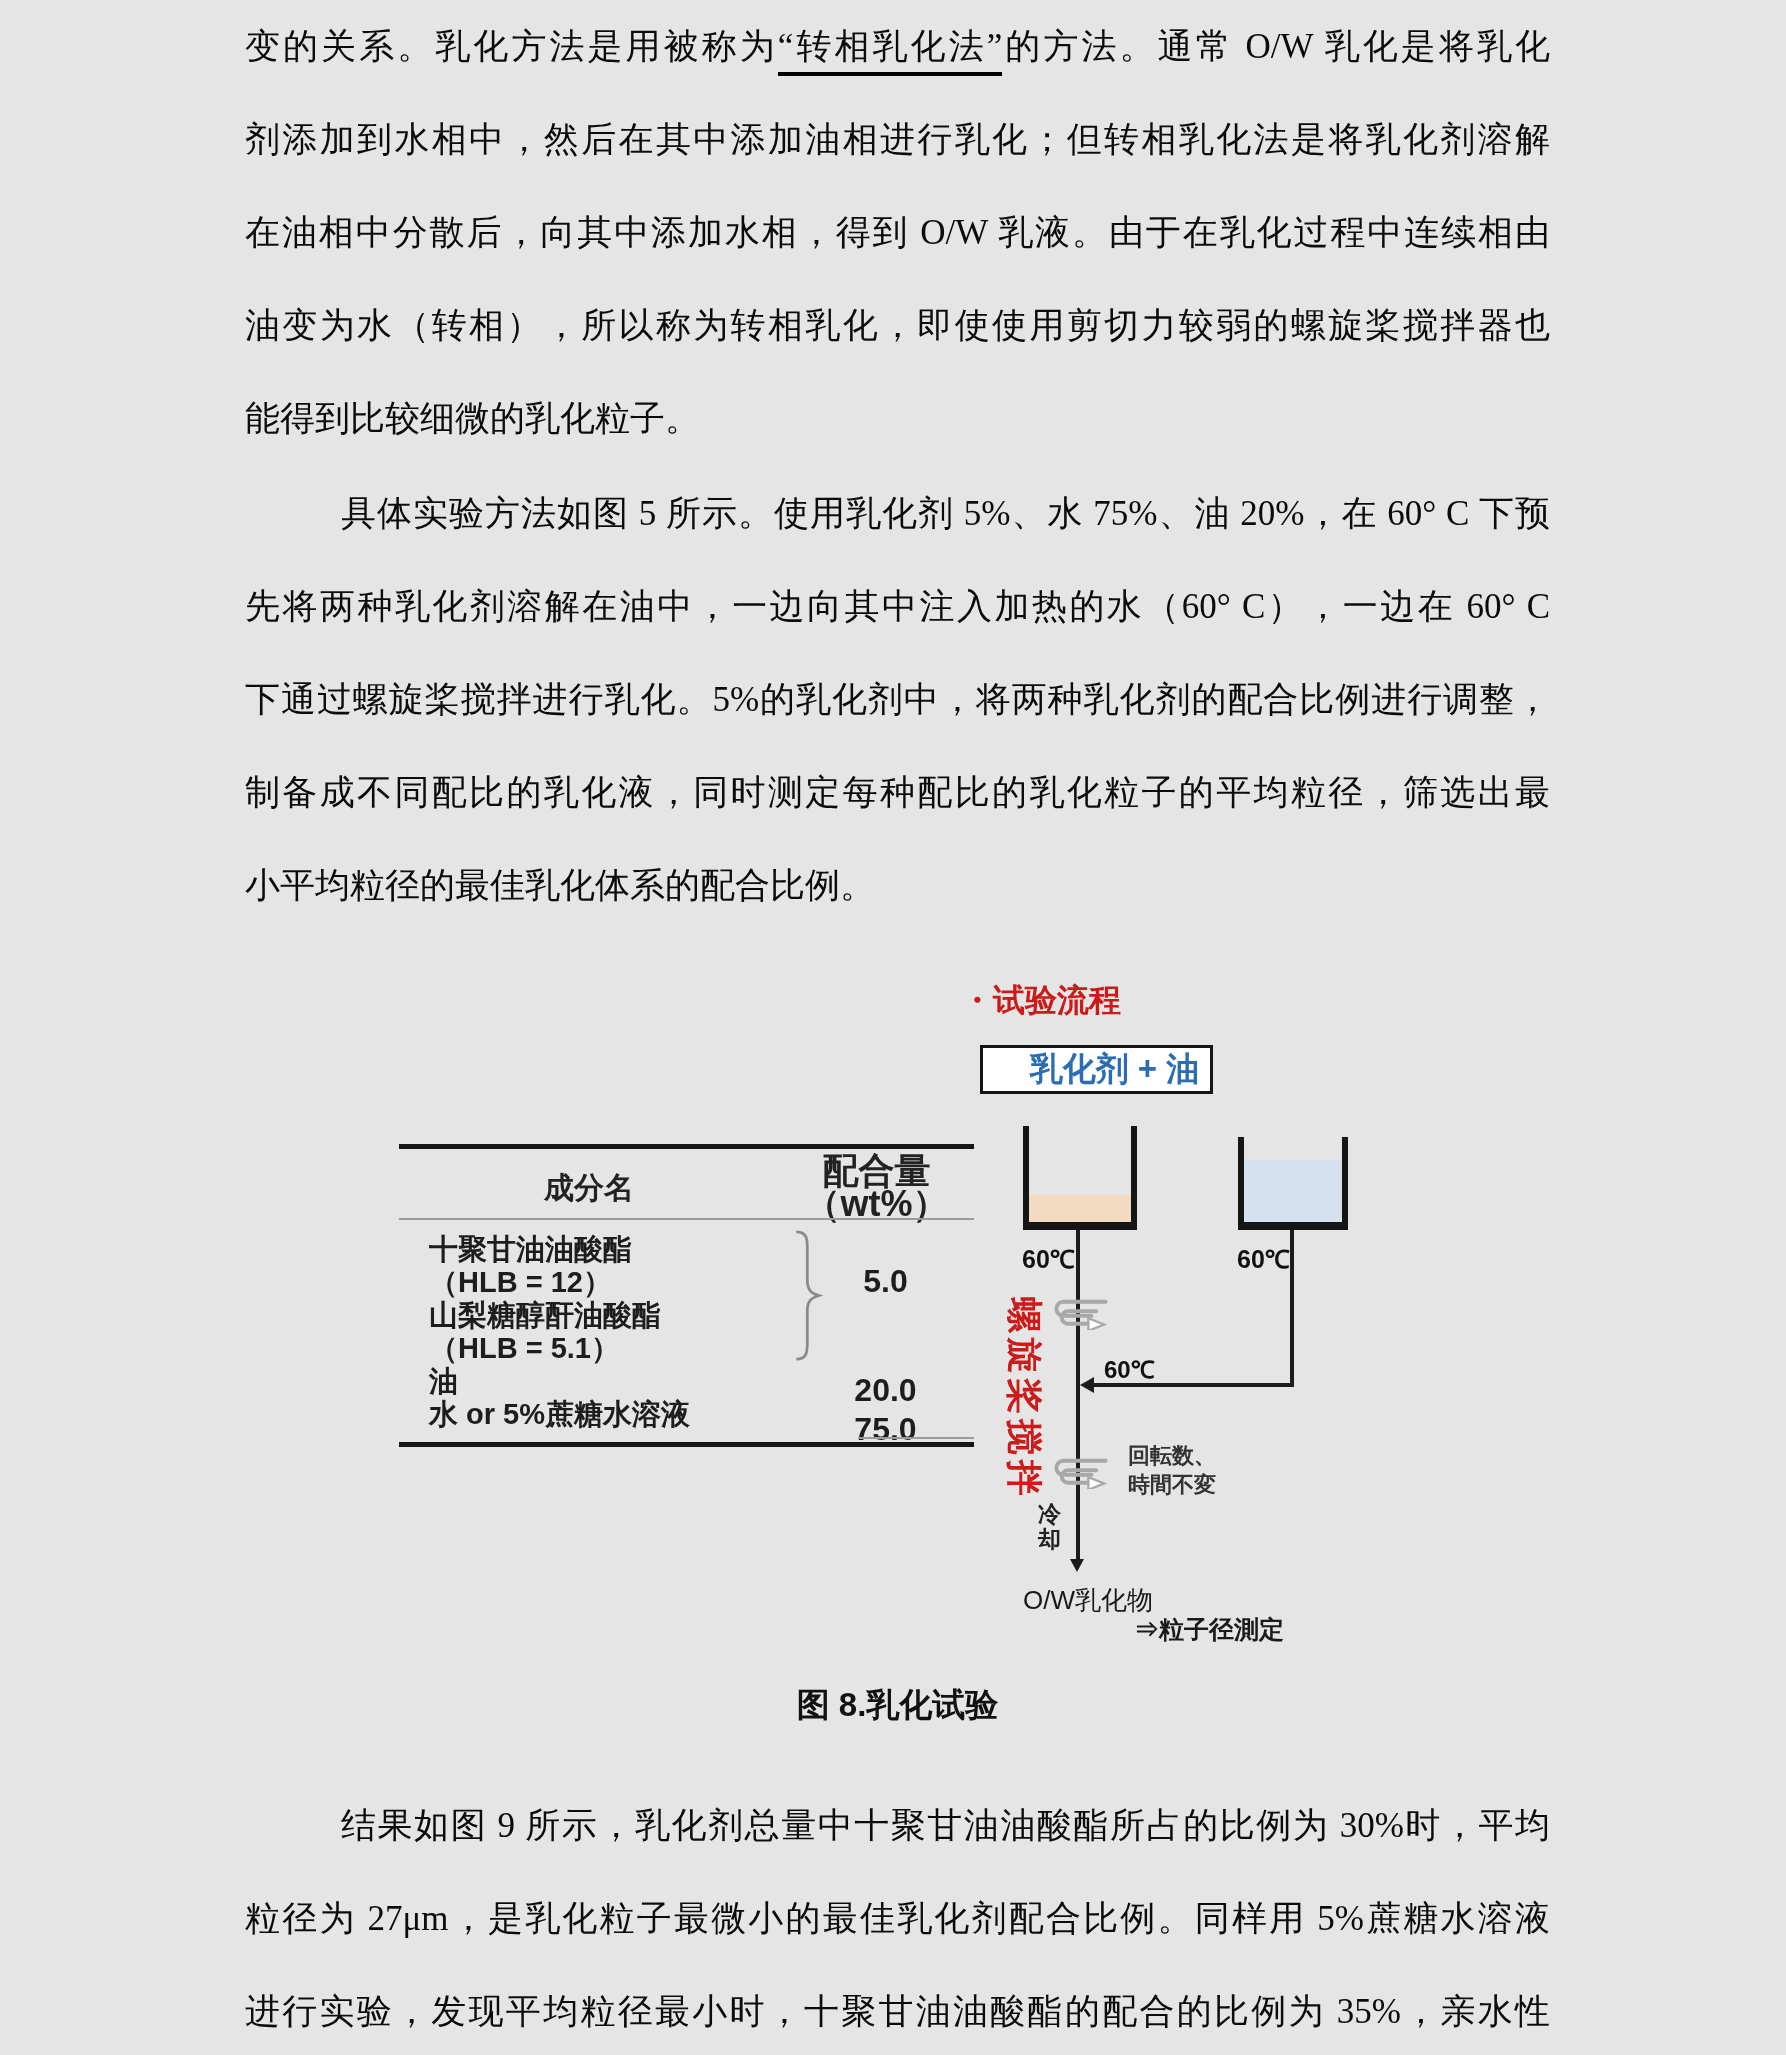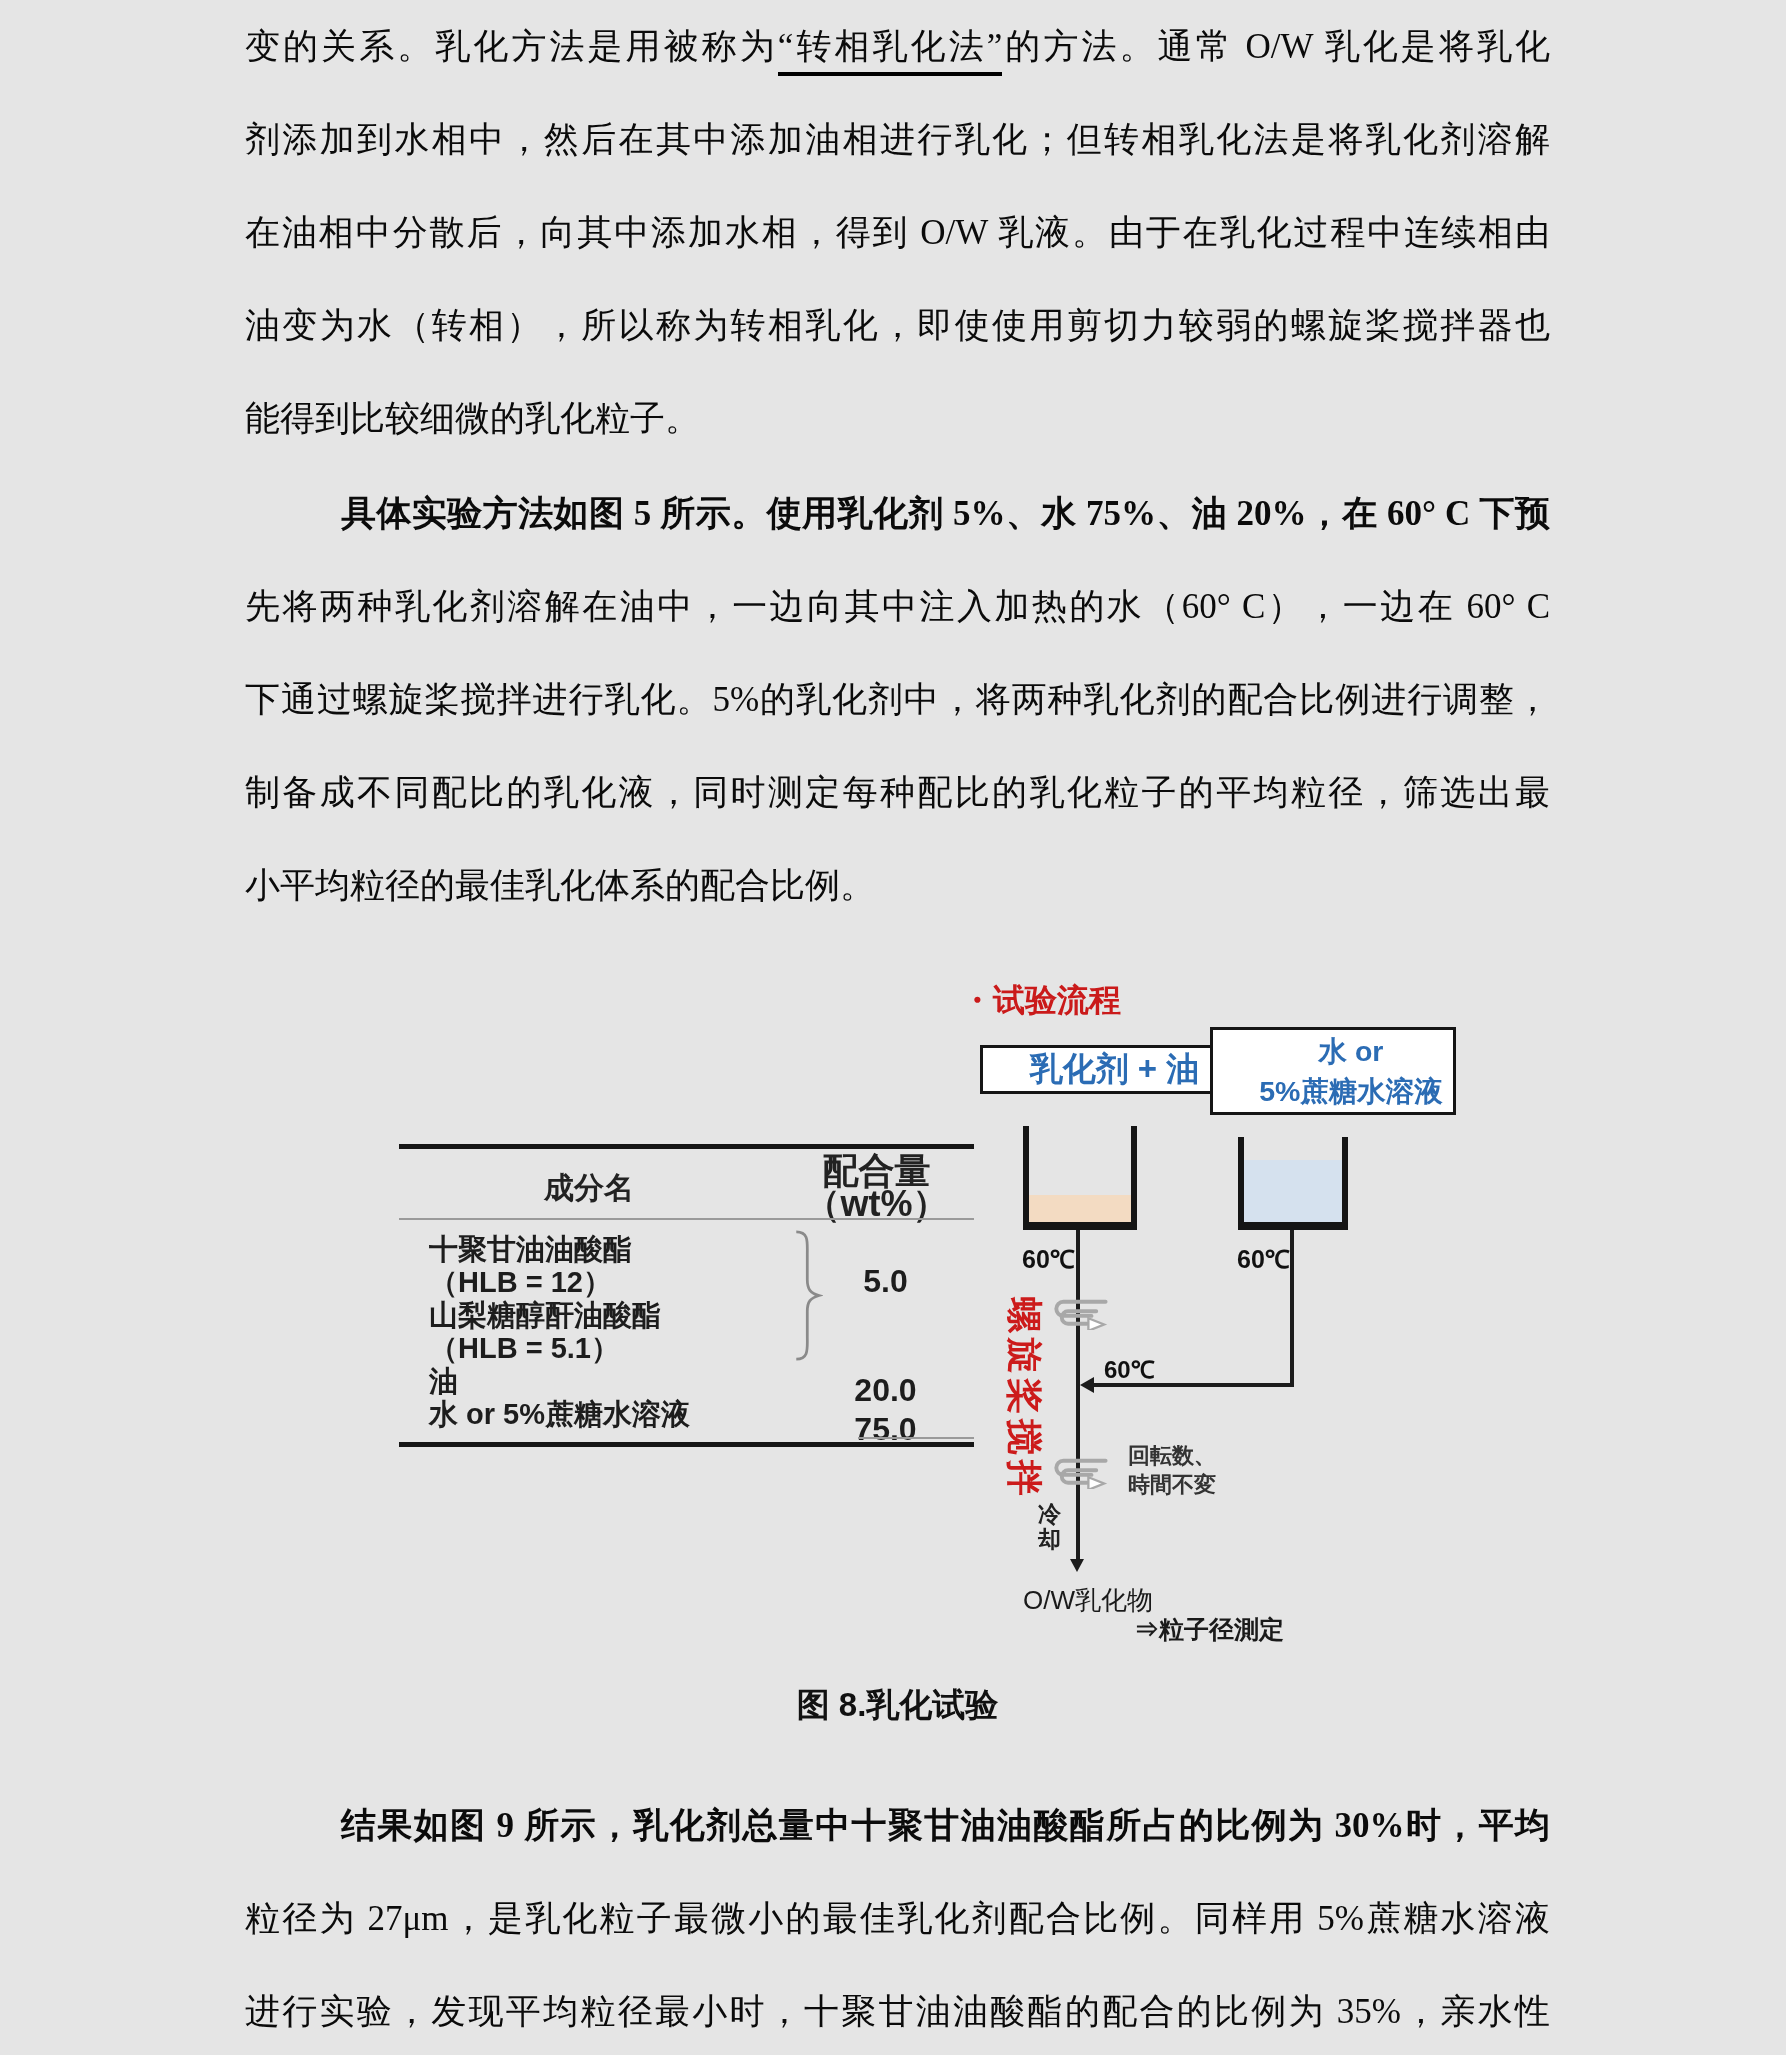--- a/index.html
+++ b/index.html
@@ -4,21 +4,21 @@
 <style>
   html,body{margin:0;padding:0;background:#ffffff;}
   .page{position:relative;width:1786px;height:2056px;background:#e5e5e5;overflow:hidden;
         font-family:"Liberation Serif",serif;color:#0b0b0b;}
 
   
   .para{position:absolute;left:245px;width:1305px;font-size:35px;line-height:93px;
         color:#0b0b0b;letter-spacing:0px;}
   .bline{text-align:justify;text-align-last:justify;}
   .bline.short{text-align:left;text-align-last:left;}
-  .bline.indent{text-indent:96px;font-weight:bold;}
+  .bline.indent{text-indent:96px;}
   .useg{border-bottom:4px solid #000;padding-bottom:5.5px;}
 
   
   .fig-sans{font-family:"Liberation Sans",sans-serif;}
   .flow-label{position:absolute;left:961px;top:979px;font-size:32px;font-weight:bold;
               color:#ca1a1a;white-space:nowrap;}
   .blue-box{position:absolute;border:3.2px solid #151515;display:flex;flex-direction:column;
             align-items:center;justify-content:center;color:#2b6cb4;font-weight:bold;
             background:#fff;text-align:center;padding-left:36px;}
   .box-oil{left:980px;top:1045px;width:191px;height:43px;font-size:33px;}
@@ -92,24 +92,20 @@
     <div class="bline">制备成不同配比的乳化液，同时测定每种配比的乳化粒子的平均粒径，筛选出最</div>
     <div class="bline short">小平均粒径的最佳乳化体系的配合比例。</div>
   </div>
 
   <div class="flow-label fig-sans">・试验流程</div>
 
   <div class="blue-box box-oil fig-sans">
     <span>乳化剂 + 油</span>
   </div>
 
-  <div class="blue-box box-water fig-sans">
-    <span>水 or</span>
-    <span>5%蔗糖水溶液</span>
-  </div>
 
   <div class="beaker beaker-left">
     <div class="liquid liquid-oil"></div>
   </div>
   <div class="beaker beaker-right">
     <div class="liquid liquid-water"></div>
   </div>
 
   <div class="temp fig-sans" style="left:1022px;top:1241px;">60℃</div>
   <div class="temp fig-sans" style="left:1237px;top:1241px;">60℃</div>

